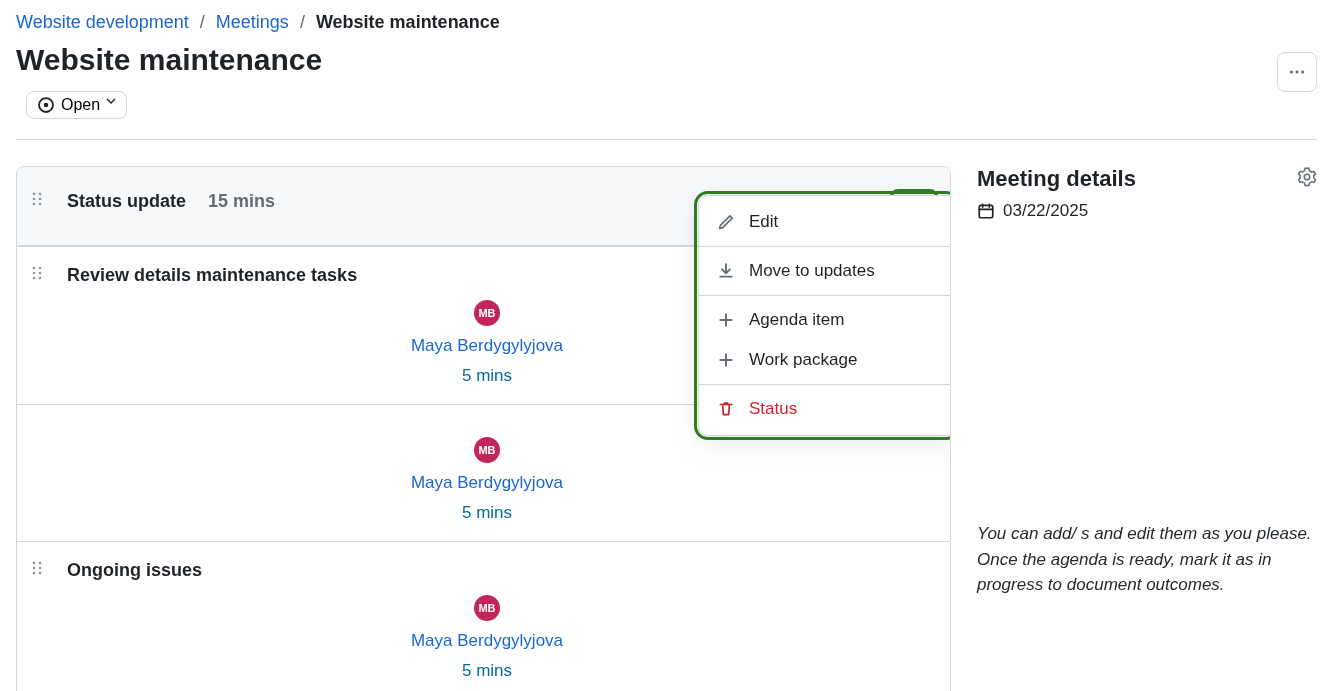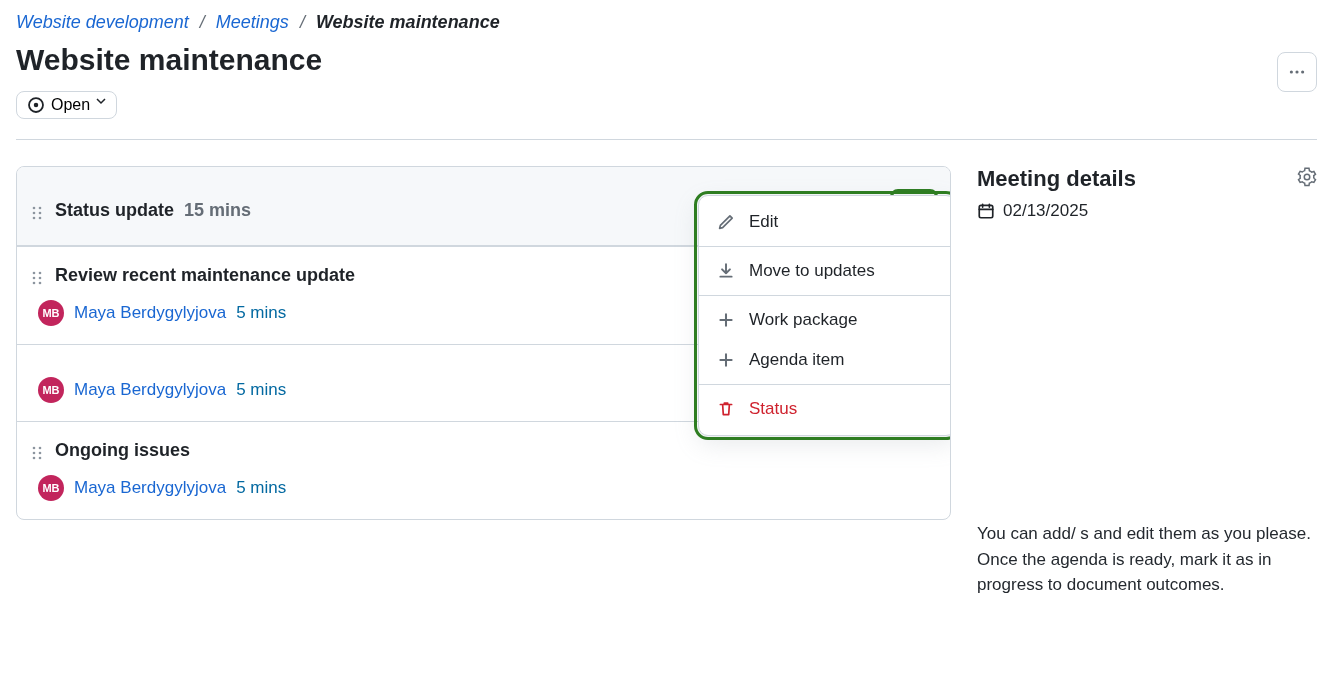--- a/index.html
+++ b/index.html
@@ -4,79 +4,79 @@
 <style>
   * { box-sizing: border-box; margin: 0; padding: 0; }
   body {
     font-family: -apple-system, BlinkMacSystemFont, "Segoe UI", Helvetica, Arial, sans-serif;
     font-size: 16px;
     color: #1f2328;
     background: #ffffff;
     padding: 12px 16px;
   }
   a { color: #1a67d2; text-decoration: none; }
-  .breadcrumb { font-size: 18px; margin-bottom: 10px; font-style: italic; }
+  .breadcrumb { font-size: 18px; margin-bottom: 10px; }
   .breadcrumb .sep { color: #656d76; margin: 0 6px; }
   .breadcrumb .current { font-weight: 600; color: #1f2328; }
   .page-title { font-size: 30px; font-weight: 600; margin-bottom: 14px; }
   .meta-row {
     display: flex; align-items: center; gap: 10px;
     border-bottom: 1px solid #d0d7de; padding-bottom: 20px; margin-bottom: 26px;
   }
   .open-badge {
     display: inline-flex; align-items: flex-start; gap: 6px;
     border: 1px solid #d0d7de; border-radius: 8px;
-    padding: 4px 10px; font-size: 16px; background: #fff; cursor: pointer;
+    padding: 4px 10px; font-size: 16px; background: #fff; cursor: pointer; margin-left: 10px;
   }
   .open-badge svg { display:block; }
   .meta-text { color: #656d76; font-size: 18px; }
   .header-actions {
     position: absolute; top: 52px; right: 16px;
     width: 40px; height: 40px; border:1px solid #d0d7de; border-radius:8px;
     display:flex; align-items:center; justify-content:center; cursor:pointer;
     color:#656d76;
   }
 
   .layout { display: flex; gap: 26px; align-items:flex-start; }
   .agenda-col { flex: 1; }
   .details-col { width: 340px; flex-shrink:0; }
 
   .agenda-card { border:1px solid #d0d7de; border-radius:8px; overflow:hidden; }
   .agenda-section { border-top:1px solid #d0d7de; padding:18px 14px; }
   .agenda-section:first-child { border-top:none; }
-  .section-head { display:flex; align-items:flex-end; gap:10px; position:relative; }
+  .section-head { display:flex; align-items:flex-start; gap:22px; position:relative; }
   .section-head.group-head {
     padding: 24px 14px;
     background: #f6f8fa;
     border-bottom:1px solid #d0d7de;
   }
   .drag-handle { color:#8c959f; cursor:grab; display:flex; width:14px; }
   .section-title { font-weight:600; font-size:18px; }
   .duration-tag { color:#656d76; font-size:18px;font-weight:bold; }
   .row-more {
     margin-left:auto; width:44px; height:30px;
     display:flex; align-items:center; justify-content:center;
     border-radius:6px; cursor:pointer; color:#656d76;
   }
   .row-more.highlighted { outline:3px solid #2e7d21; outline-offset:-1px; }
-  .assignee-row { display:flex; align-items:center; gap:10px; margin:14px 0 0 7px; }
+  .assignee-row { display:flex; align-items:center; gap:10px; margin:14px 0 0 7px;flex-direction:column; }
   .avatar {
     width:26px; height:26px; border-radius:50%;
     background:#c2255c; color:#fff; font-size:11px; font-weight:600;
     display:flex; align-items:center; justify-content:center;
   }
   .assignee-name { color:#1a67d2; font-size:17px; }
   .item-duration { color:#0369a1; font-size:17px; }
 
   .details-head { display:flex; align-items:center; justify-content:space-between; margin-bottom:9px; }
   .details-title { font-size:22px; font-weight:600; }
   .gear { color:#656d76; cursor:pointer; }
   .detail-line { display:flex; align-items:center; gap:8px; color:#1f2328; font-size:17px; margin-bottom:10px; }
   .details-help {
-    color:#24292f; font-size:17px; line-height:1.5; margin-top:300px;
+    color:#24292f; font-size:17px; line-height:1.5; margin-top:300px;font-style:italic;
   }
 
   
   .menu {
     position:absolute; top:28px; right:-6px; z-index:10;
     width:258px; background:#fff;
     border:1px solid #d0d7de; border-radius:10px;
     box-shadow:0 8px 24px rgba(140,149,159,.2);
     outline:3px solid #2e7d21; outline-offset:1px;
     padding:6px 0;
@@ -179,29 +179,29 @@
             </span>
             <span>Move to updates</span>
           </div>
           <div class="menu-sep"></div>
           <div class="menu-item">
             <span class="icon">
               <svg width="18" height="18" viewBox="0 0 16 16">
                   <path d="M8 3v10M3 8h10" stroke="currentColor" stroke-width="1.8" stroke-linecap="round"></path>
                 </svg>
             </span>
+            <span>Agenda item</span>
+          </div>
+          <div class="menu-item">
+            <span class="icon">
+              <svg width="18" height="18" viewBox="0 0 16 16">
+                  <path d="M8 3v10M3 8h10" stroke="currentColor" stroke-width="1.8" stroke-linecap="round"></path>
+                </svg>
+            </span>
             <span>Work package</span>
-          </div>
-          <div class="menu-item">
-            <span class="icon">
-              <svg width="18" height="18" viewBox="0 0 16 16">
-                  <path d="M8 3v10M3 8h10" stroke="currentColor" stroke-width="1.8" stroke-linecap="round"></path>
-                </svg>
-            </span>
-            <span>Agenda item</span>
           </div>
           <div class="menu-sep"></div>
           <div class="menu-item danger">
             <span class="icon">
               <svg width="18" height="18" viewBox="0 0 16 16">
                   <path d="M3 4h10M6.5 4V2.7h3V4M5 4l.6 9h4.8L11 4" fill="none" stroke="currentColor" stroke-width="1.5" stroke-linecap="round" stroke-linejoin="round"></path>
                 </svg>
             </span>
             <span>Status</span>
           </div>
@@ -213,21 +213,21 @@
           <span class="drag-handle">
             <svg width="12" height="16" viewBox="0 0 12 16">
                 <circle cx="3" cy="3" r="1.3" fill="currentColor"></circle>
                 <circle cx="9" cy="3" r="1.3" fill="currentColor"></circle>
                 <circle cx="3" cy="8" r="1.3" fill="currentColor"></circle>
                 <circle cx="9" cy="8" r="1.3" fill="currentColor"></circle>
                 <circle cx="3" cy="13" r="1.3" fill="currentColor"></circle>
                 <circle cx="9" cy="13" r="1.3" fill="currentColor"></circle>
               </svg>
           </span>
-          <span class="section-title">Review recent maintenance update</span>
+          <span class="section-title">Review details maintenance tasks</span>
         </div>
         <div class="assignee-row">
           <span class="avatar">MB</span>
           <a class="assignee-name">Maya Berdygylyjova</a>
           <span class="item-duration">5 mins</span>
         </div>
       </div>
 
       <div class="agenda-section">
         <div class="assignee-row">
@@ -272,18 +272,18 @@
         </span>
       </span>
     </div>
     <div class="detail-line">
       <span class="icon">
         <svg width="18" height="18" viewBox="0 0 16 16">
             <rect x="2" y="3" width="12" height="11" rx="1.5" fill="none" stroke="#1f2328" stroke-width="1.5"></rect>
             <path d="M2 6.5h12M5 2v2.5M11 2v2.5" stroke="#1f2328" stroke-width="1.5" stroke-linecap="round"></path>
           </svg>
       </span>
-      <span>02/13/2025</span>
+      <span>03/22/2025</span>
     </div>
 
     <div class="details-help">You can add/ s and edit them as you please. Once the agenda is ready, mark it as in progress to document outcomes.</div>
   </div>
 </div>
 
 </body></html>

